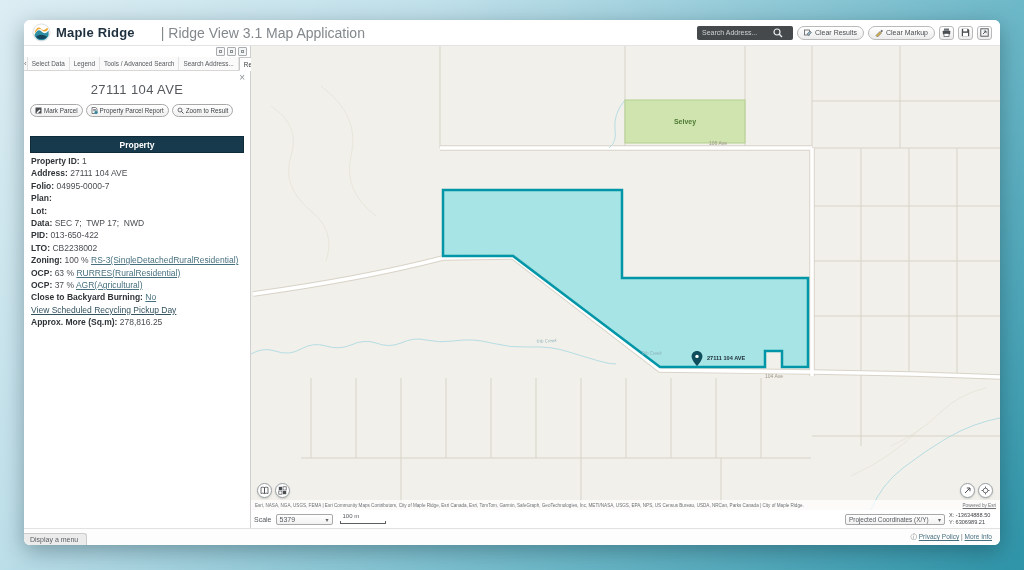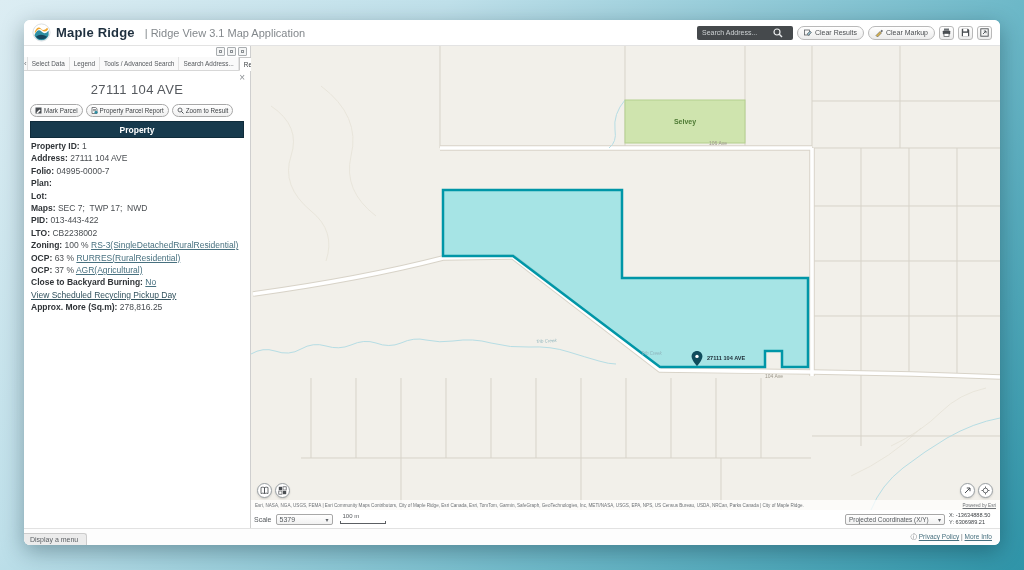--- a/index.html
+++ b/index.html
@@ -9,21 +9,21 @@
 
   .window { position:absolute; left:24px; top:20px; width:976px; height:525px;
     background:#fff; border-radius:6px; box-shadow:0 6px 22px rgba(0,30,40,.35);
     overflow:hidden; }
 
   
   .hdr { position:absolute; left:0; top:0; right:0; height:26px; background:#fff;
     border-bottom:1px solid #e3e3e3; display:flex; align-items:center; padding:0 8px; }
   .logo { width:19px; height:19px; margin-right:5px; flex:0 0 auto; }
   .brand { font-size:13px; font-weight:bold; color:#1e2f3e; letter-spacing:.2px; }
-  .apptitle { margin-left:10px; font-size:11px; color:#83888c; }
+  .apptitle { margin-left:26px; font-size:14px; color:#83888c; }
   .hdr-right { margin-left:auto; display:flex; align-items:center; gap:4px; }
   .searchbox { display:flex; align-items:center; background:#45494c; border-radius:2px;
     height:14px; padding:0 2px 0 5px; width:96px; }
   .searchbox input { background:transparent; border:none; outline:none; color:#e8eaeb;
     font-size:7px; width:70px; font-family:inherit; }
   .searchbox input::placeholder { color:#cfd3d5; }
   .searchbox .sicon { width:12px; height:12px; }
   .tbtn { display:flex; align-items:center; gap:3px; height:14px; padding:0 6px;
     border:1px solid #b9b9b9; border-radius:8px; background:linear-gradient(#fff,#ececec);
     font-size:7px; color:#4a4d50; cursor:pointer; white-space:nowrap; }
@@ -51,21 +51,21 @@
     margin-bottom:-1px; color:#3c4043; }
   .panel { position:relative; padding:2px 6px 0 6px; }
   .close-x { position:absolute; top:2px; right:5px; font-size:10px; color:#8d9195;
     cursor:pointer; line-height:10px; }
   .res-title { text-align:center; font-size:13px; color:#55595e; letter-spacing:.4px;
     margin:9px 0 7px; }
   .actions { display:flex; gap:3px; justify-content:flex-start; }
   .abtn { display:flex; align-items:center; gap:2px; border:1px solid #a8a8a8;
     border-radius:8px; background:linear-gradient(#fff,#f0f0f0); font-size:6.3px;
     color:#3f4346; padding:2px 4px; white-space:nowrap; cursor:pointer; }
-  .sec-hdr { margin-top:4px; background:#173a4d; border:1px solid #0f2b3a; color:#fff;
+  .sec-hdr { margin-top:19px; background:#173a4d; border:1px solid #0f2b3a; color:#fff;
     font-size:8.5px; font-weight:bold; text-align:center; padding:3px 0 2px; }
   .fields { padding:4px 1px 0 1px; }
   .f-row { font-size:8.5px; line-height:9px; margin-bottom:3.4px; color:#4a4e52;
     white-space:pre-wrap; }
   .f-label { font-weight:bold; color:#303438; }
   .f-label::after { content:": "; }
   .f-link { color:#47707f; text-decoration:underline; cursor:pointer; }
   .f-link.strong { font-weight:normal; color:#32525e; }
 
   
@@ -213,22 +213,22 @@
           <span>Zoom to Result</span>
         </span>
       </div>
       <div class="sec-hdr">Property</div>
       <div class="fields">
         <div class="f-row"><span class="f-label">Property ID</span><span class="f-val">1</span></div>
         <div class="f-row"><span class="f-label">Address</span><span class="f-val">27111 104 AVE</span></div>
         <div class="f-row"><span class="f-label">Folio</span><span class="f-val">04995-0000-7</span></div>
         <div class="f-row"><span class="f-label">Plan</span><span class="f-val"></span></div>
         <div class="f-row"><span class="f-label">Lot</span><span class="f-val"></span></div>
-        <div class="f-row"><span class="f-label">Maps</span><span class="f-val">SEC 7;  TWP 17;  NWD</span></div>
-        <div class="f-row"><span class="f-label">PID</span><span class="f-val">013-443-422</span></div>
+        <div class="f-row"><span class="f-label">Data</span><span class="f-val">SEC 7;  TWP 17;  NWD</span></div>
+        <div class="f-row"><span class="f-label">PID</span><span class="f-val">013-650-422</span></div>
         <div class="f-row"><span class="f-label">LTO</span><span class="f-val">CB2238002</span></div>
         <div class="f-row"><span class="f-label">Zoning</span><span class="f-val">100 % </span><a class="f-link">RS-3(SingleDetachedRuralResidential)</a></div>
         <div class="f-row"><span class="f-label">OCP</span><span class="f-val">63 % </span><a class="f-link">RURRES(RuralResidential)</a></div>
         <div class="f-row"><span class="f-label">OCP</span><span class="f-val">37 % </span><a class="f-link">AGR(Agricultural)</a></div>
         <div class="f-row"><span class="f-label">Close to Backyard Burning</span><a class="f-link">No</a></div>
         <div class="f-row"><a class="f-link strong">View Scheduled Recycling Pickup Day</a></div>
         <div class="f-row"><span class="f-label">Approx. More (Sq.m)</span><span class="f-val">278,816.25</span></div>
       </div>
     </div>
   </div>

